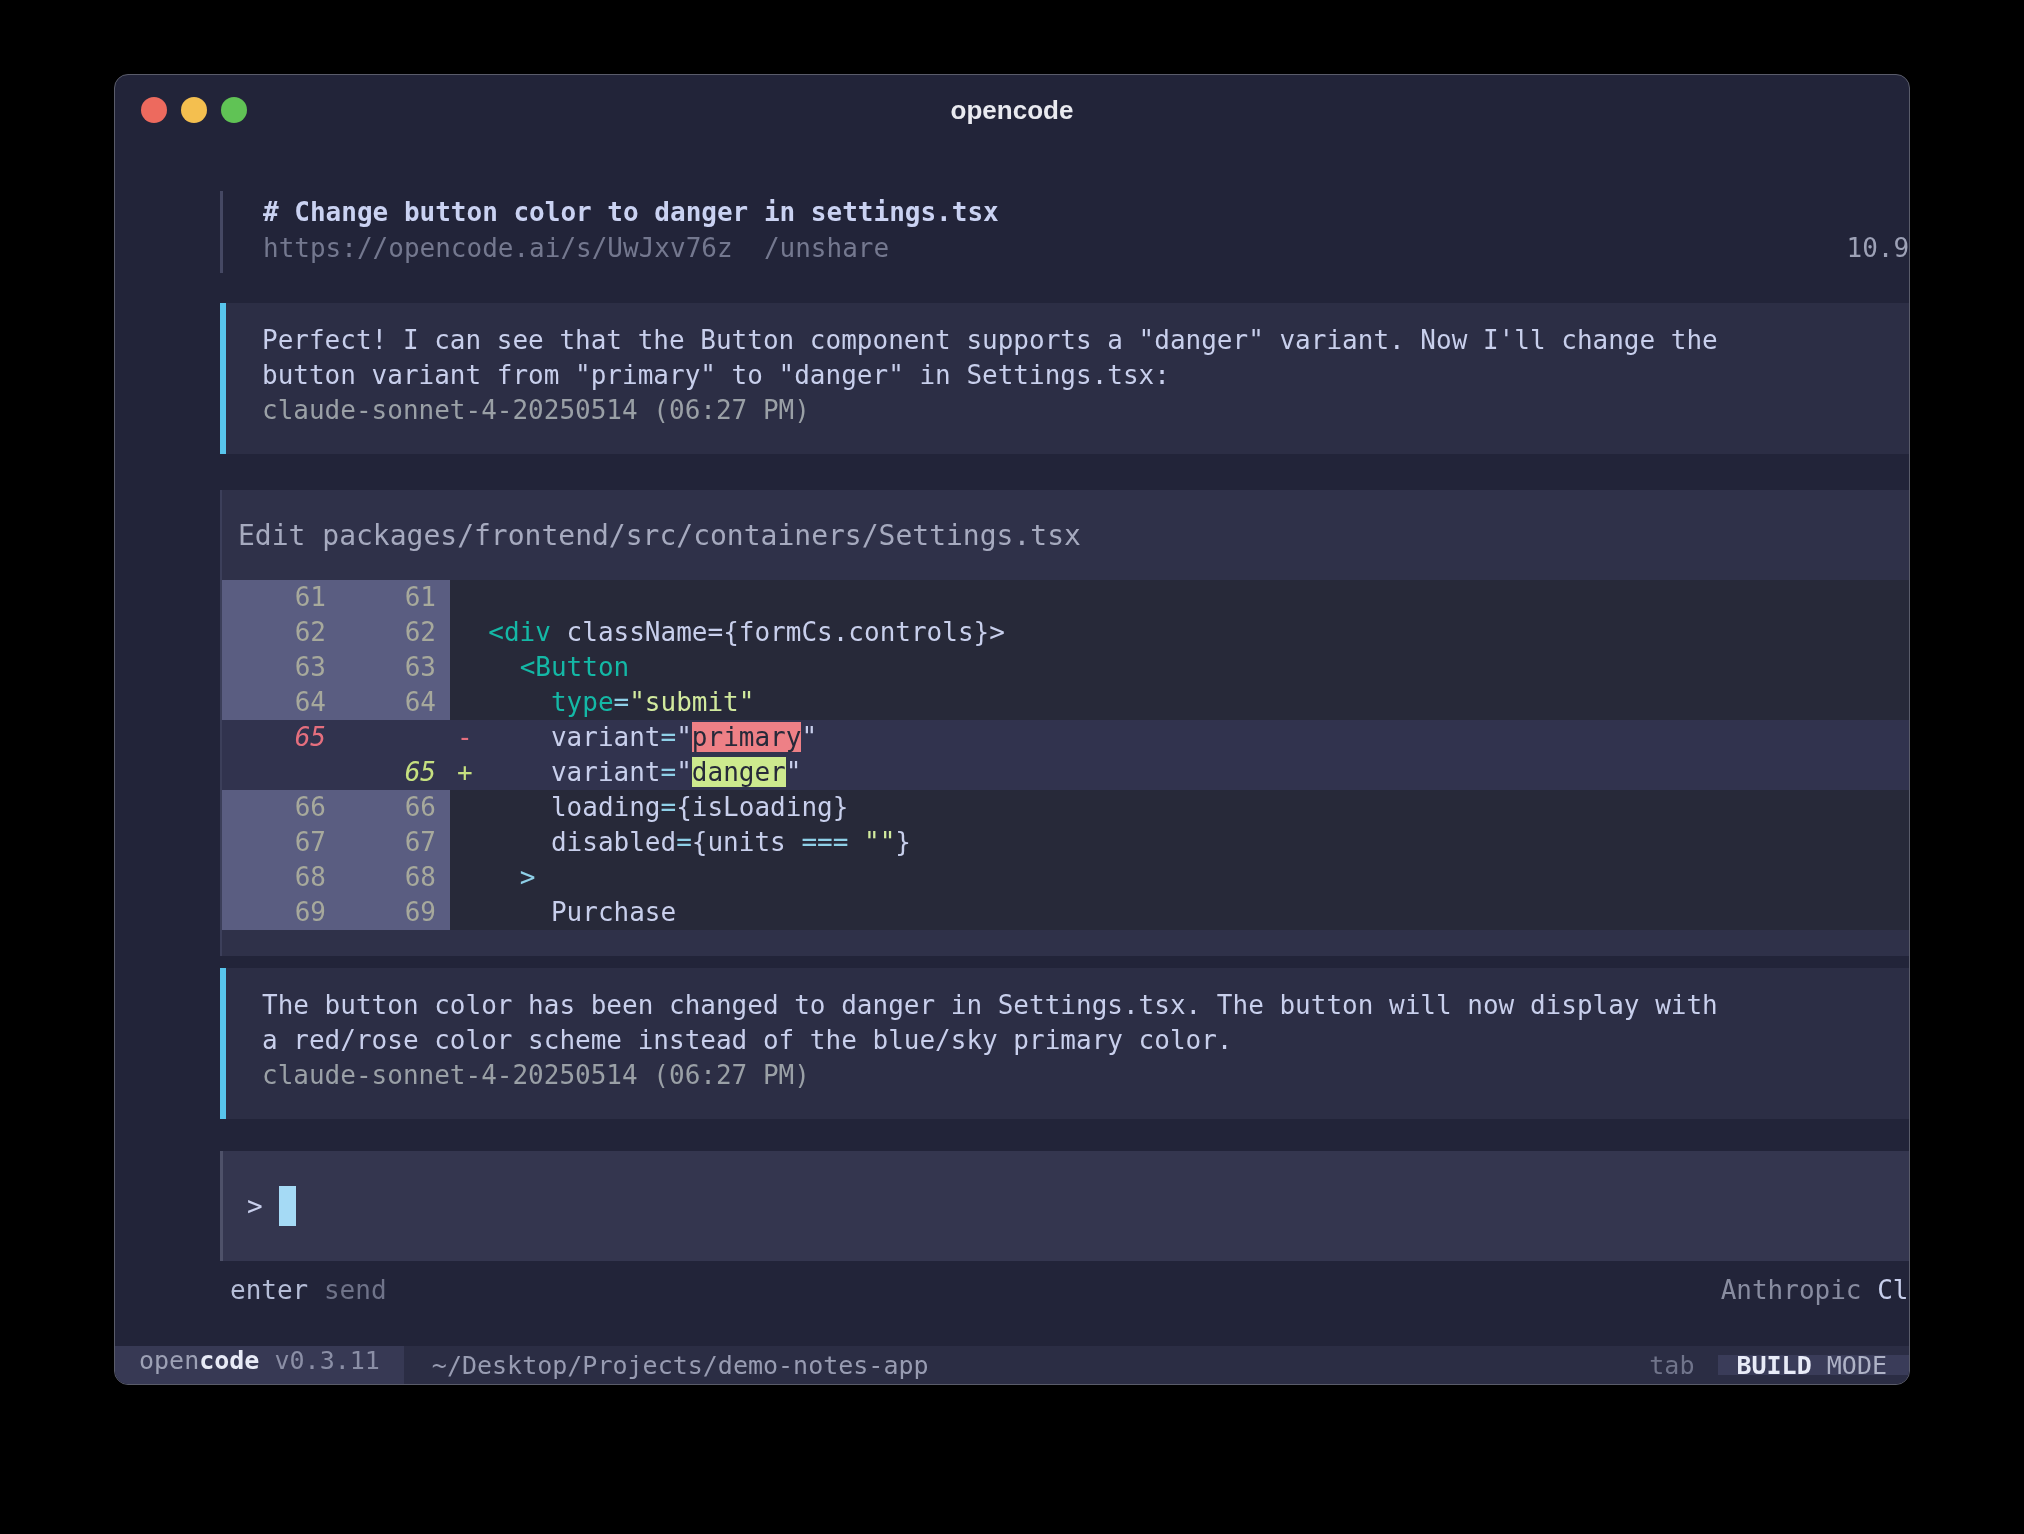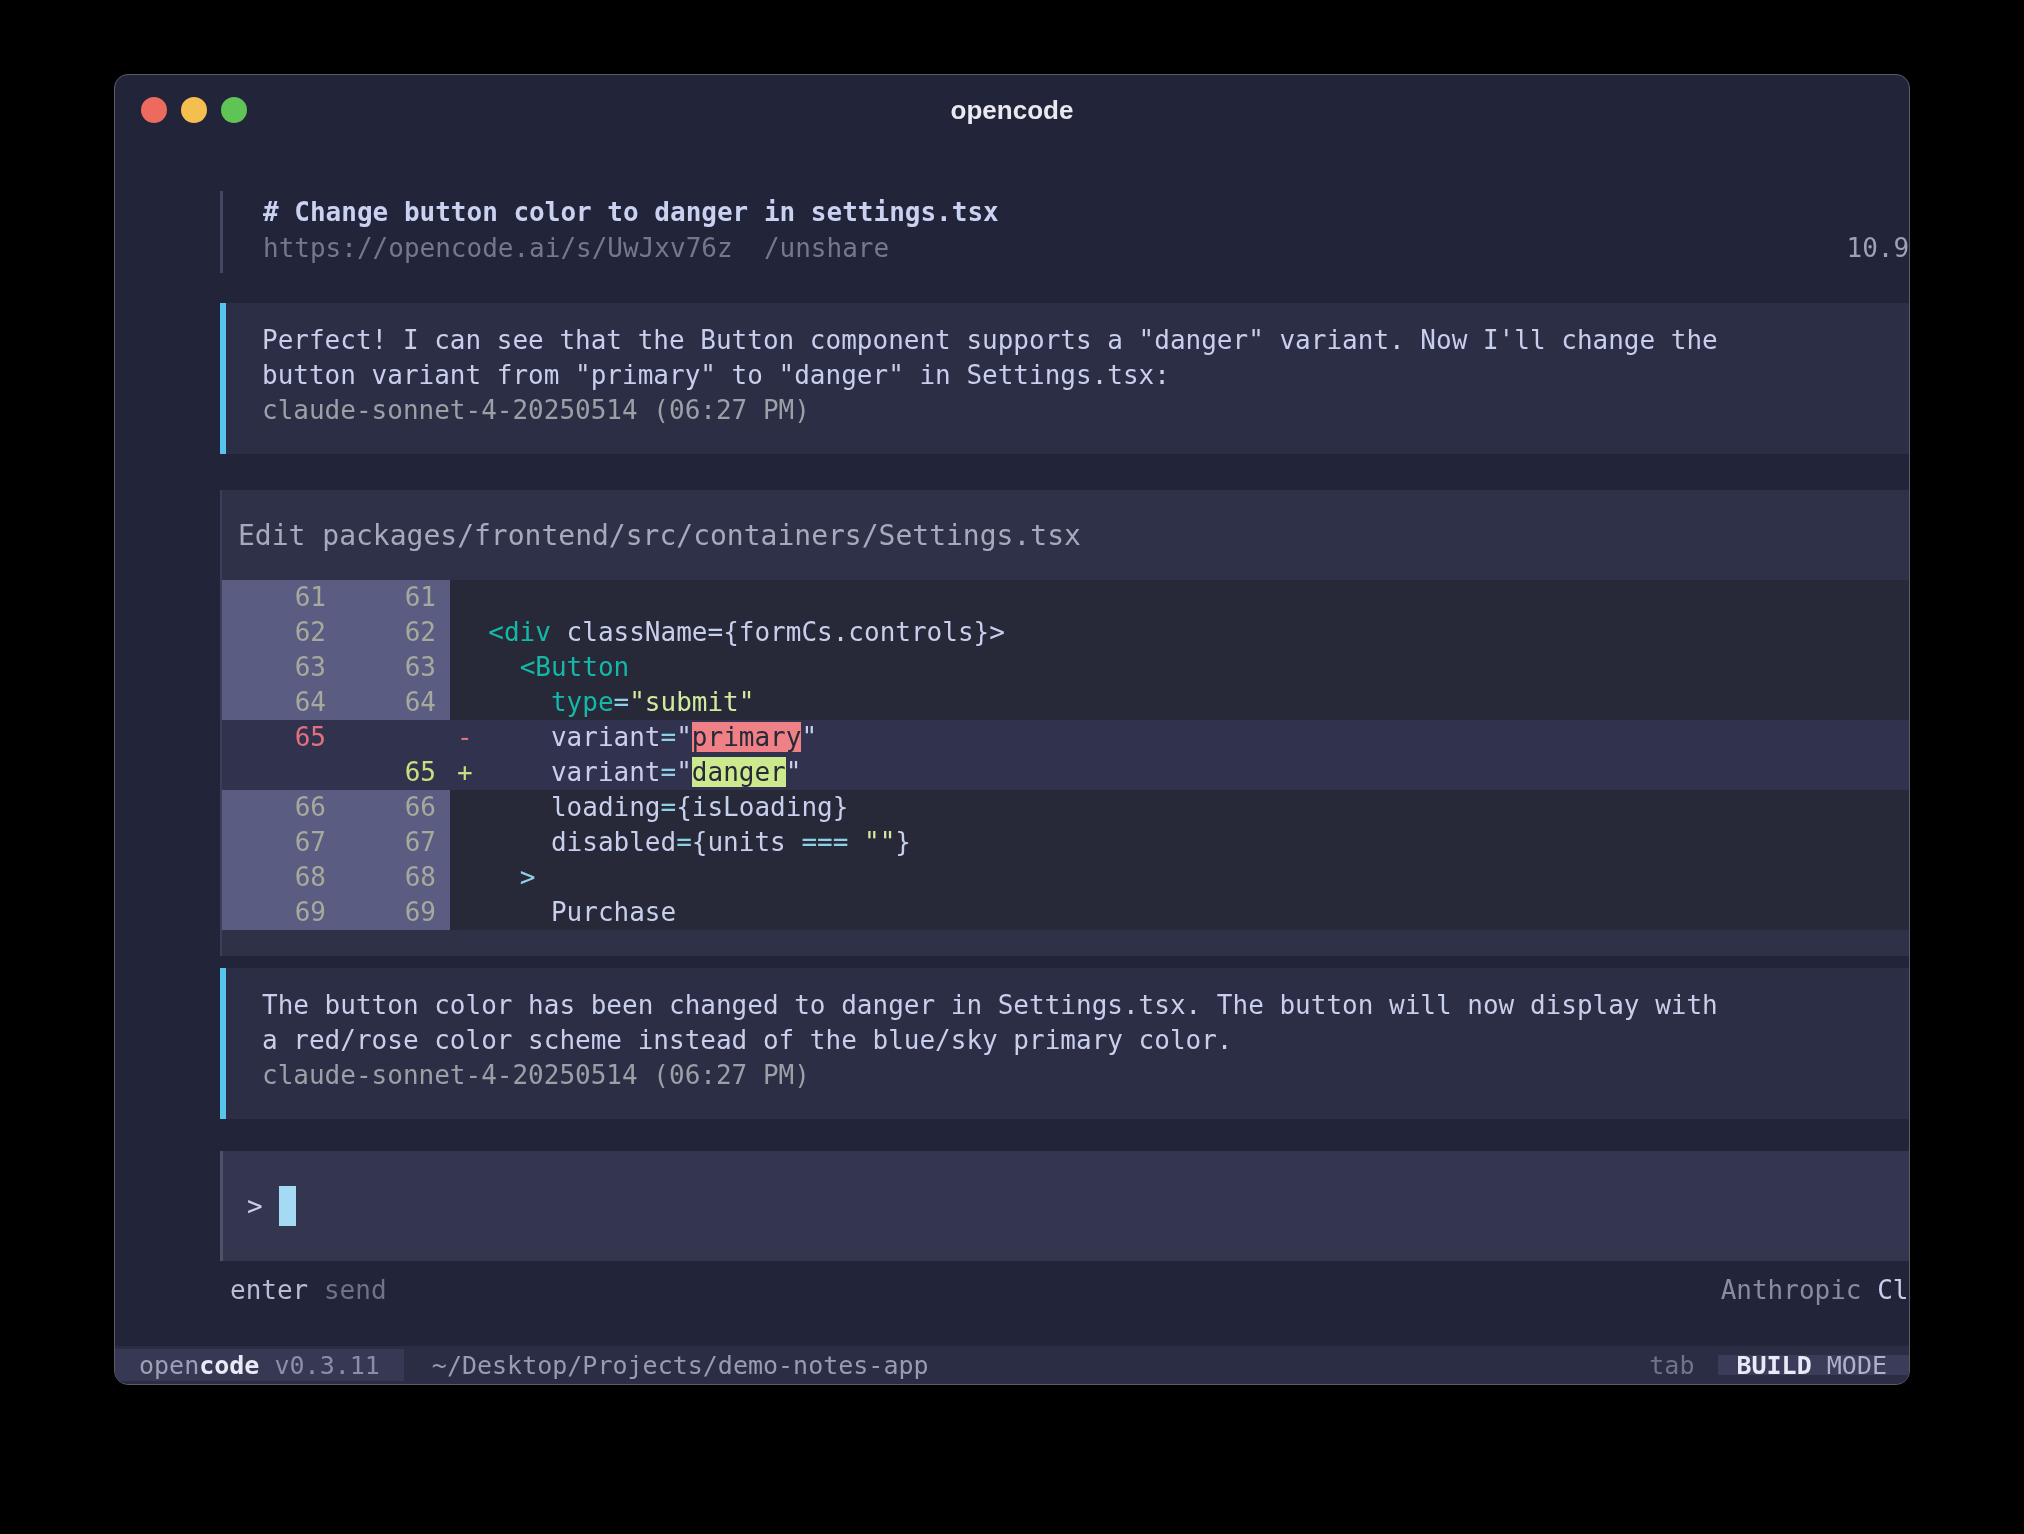--- a/index.html
+++ b/index.html
@@ -48,21 +48,21 @@
     padding:28px 0 26px 0;box-sizing:border-box;
   }
   .edit-header{font-size:28px;line-height:36px;color:#a6aabf;padding-left:16px;margin-bottom:26px;white-space:pre;}
   .diff{background:#272939;}
   .diff-row{display:flex;height:35px;}
   .gutter{width:228px;display:flex;background:#5a5d81;flex:none;}
   .gutter .num{display:block;font-size:26px;line-height:35px;color:#a7a99c;text-align:right;white-space:pre;}
   .gutter .old{width:104px;}
   .gutter .new{width:110px;}
   .code{flex:1;font-size:26px;line-height:35px;padding-left:7px;white-space:pre;color:#c8cfec;}
-  .diff-row.del .gutter,.diff-row.add .gutter{background:#31334e;}
+  .diff-row.del .gutter,.diff-row.add .gutter{background:#31334e;font-style:italic;}
   .diff-row.del .code,.diff-row.add .code{background:#31334e;}
   .diff-row.del .gutter .old{color:#e56f7e;}
   .diff-row.add .gutter .new{color:#c6e080;}
   .seg-base{color:#c8cfec;}
   .seg-kw{color:#14b8a6;}
   .seg-cyan{color:#8fd0e8;}
   .seg-str{color:#d2ea9e;}
   .seg-red{color:#e56f7e;}
   .seg-green{color:#c6e080;}
   .seg-delhl{background:#ee8086;color:#272939;}
@@ -83,21 +83,21 @@
   .hint-key{color:#b6bed8;white-space:pre;}
   .hint-action{color:#6f7389;white-space:pre;}
   .provider{color:#888ca0;white-space:pre;}
   .model{color:#c8cfec;white-space:pre;}
   
   .statusbar{
     position:absolute;left:0;right:0;bottom:0;height:38px;background:#2b2d44;
     display:flex;align-items:center;font-size:25px;
     border-radius:0 0 13px 13px;overflow:hidden;
   }
-  .chip-left{background:#373954;height:32px;display:flex;align-items:center;padding:0 24px;white-space:pre;}
+  .chip-left{background:#373954;height:38px;display:flex;padding:0 24px;white-space:pre;}
   .app-open{color:#9da1b5;}
   .app-code{color:#e8ebf7;font-weight:bold;}
   .app-version{color:#8b8fa6;}
   .cwd{color:#989cb2;margin-left:28px;white-space:pre;}
   .spacer{flex:1;}
   .tab-hint{color:#70748b;margin-right:24px;white-space:pre;}
   .chip-mode{background:#3a3c59;height:20px;display:flex;align-items:center;padding:0 22px 0 18px;white-space:pre;}
   .mode-bold{color:#e8ebf7;font-weight:bold;}
   .mode-rest{color:#aeb2c6;}
 </style>

